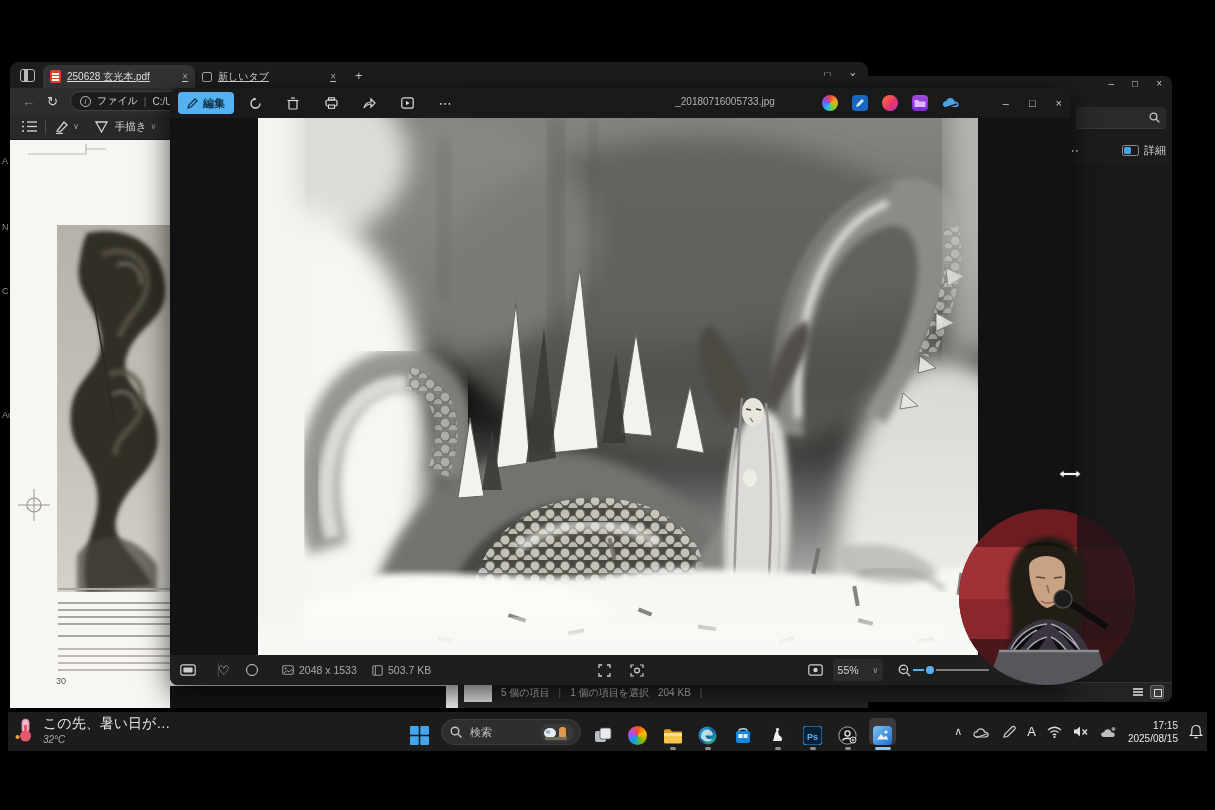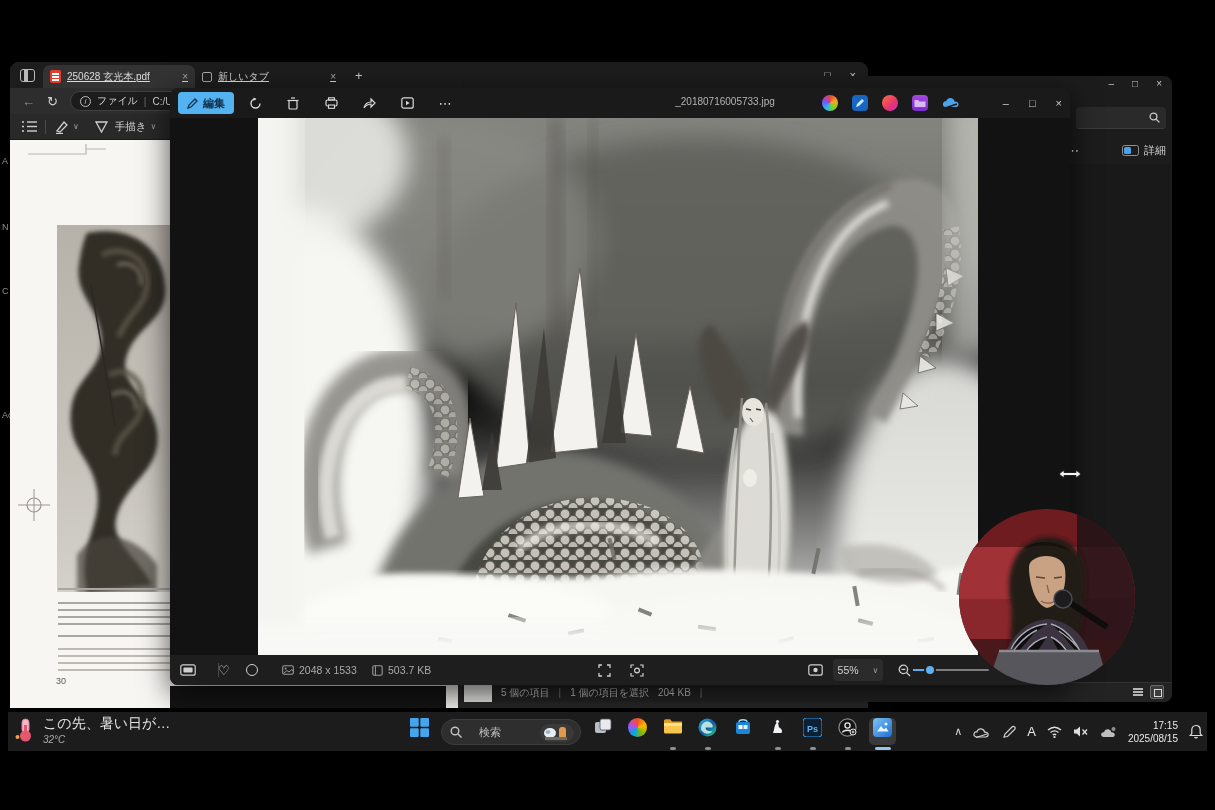--- a/index.html
+++ b/index.html
@@ -115,27 +115,27 @@
   
   #cursor { position:absolute; left:1058px; top:468px; }
 
   
   #taskbar { position:absolute; left:8px; top:712px; width:1199px; height:39px; background:#1d1c1c; }
   #weather { position:absolute; left:6px; top:3px; display:flex; align-items:center; gap:7px; }
   #weather .t1 { color:#e4e4e4; font-size:14px; }
   #weather .t2 { color:#a9a9a9; font-size:10px; margin-top:1px;font-style:italic; }
   #tb-center { position:absolute; left:398px; top:0; height:39px; display:flex; align-items:center; gap:8px; }
   #searchbox { width:140px; height:26px; background:#2f2e2e; border:1px solid #3d3d3d;
-    border-radius:13px; display:flex; align-items:center; padding:0 8px; gap:17px; position:relative;}
+    border-radius:13px; display:flex; align-items:center; padding:0 8px; gap:8px; position:relative;}
   #searchbox input { background:transparent; border:none; outline:none; color:#cfcfcf;
     font-size:11px; width:62px; font-family:inherit; }
   #searchbox input::placeholder { color:#c3c3c3; }
   .sb-art { position:absolute; right:6px; top:4px; width:34px; height:18px; border-radius:9px;
     background:#3a3938; overflow:hidden; }
-  .tbicon { width:27px; height:27px; border-radius:5px; display:flex; align-items:flex-start;
+  .tbicon { width:27px; height:27px; border-radius:5px; display:flex; align-items:flex-end;
     justify-content:center; position:relative; }
   .tbicon.active { background:#3b3a3a; }
   .runind { position:absolute; bottom:-5px; left:50%; transform:translateX(-50%);
     width:6px; height:3px; border-radius:2px; background:#8d8d8d; }
   .runind.wide { width:16px; background:#98c4ec; }
   #tray { position:absolute; right:4px; top:0; height:39px; display:flex; align-items:center; gap:11px;
     color:#d9d9d9; }
   #clock { text-align:right; color:#e9e9e9; font-size:10px; line-height:13px; }
   .ime { font-size:13px; color:#e9e9e9; }
   .trayglyph { font-size:11px; color:#d9d9d9; }

